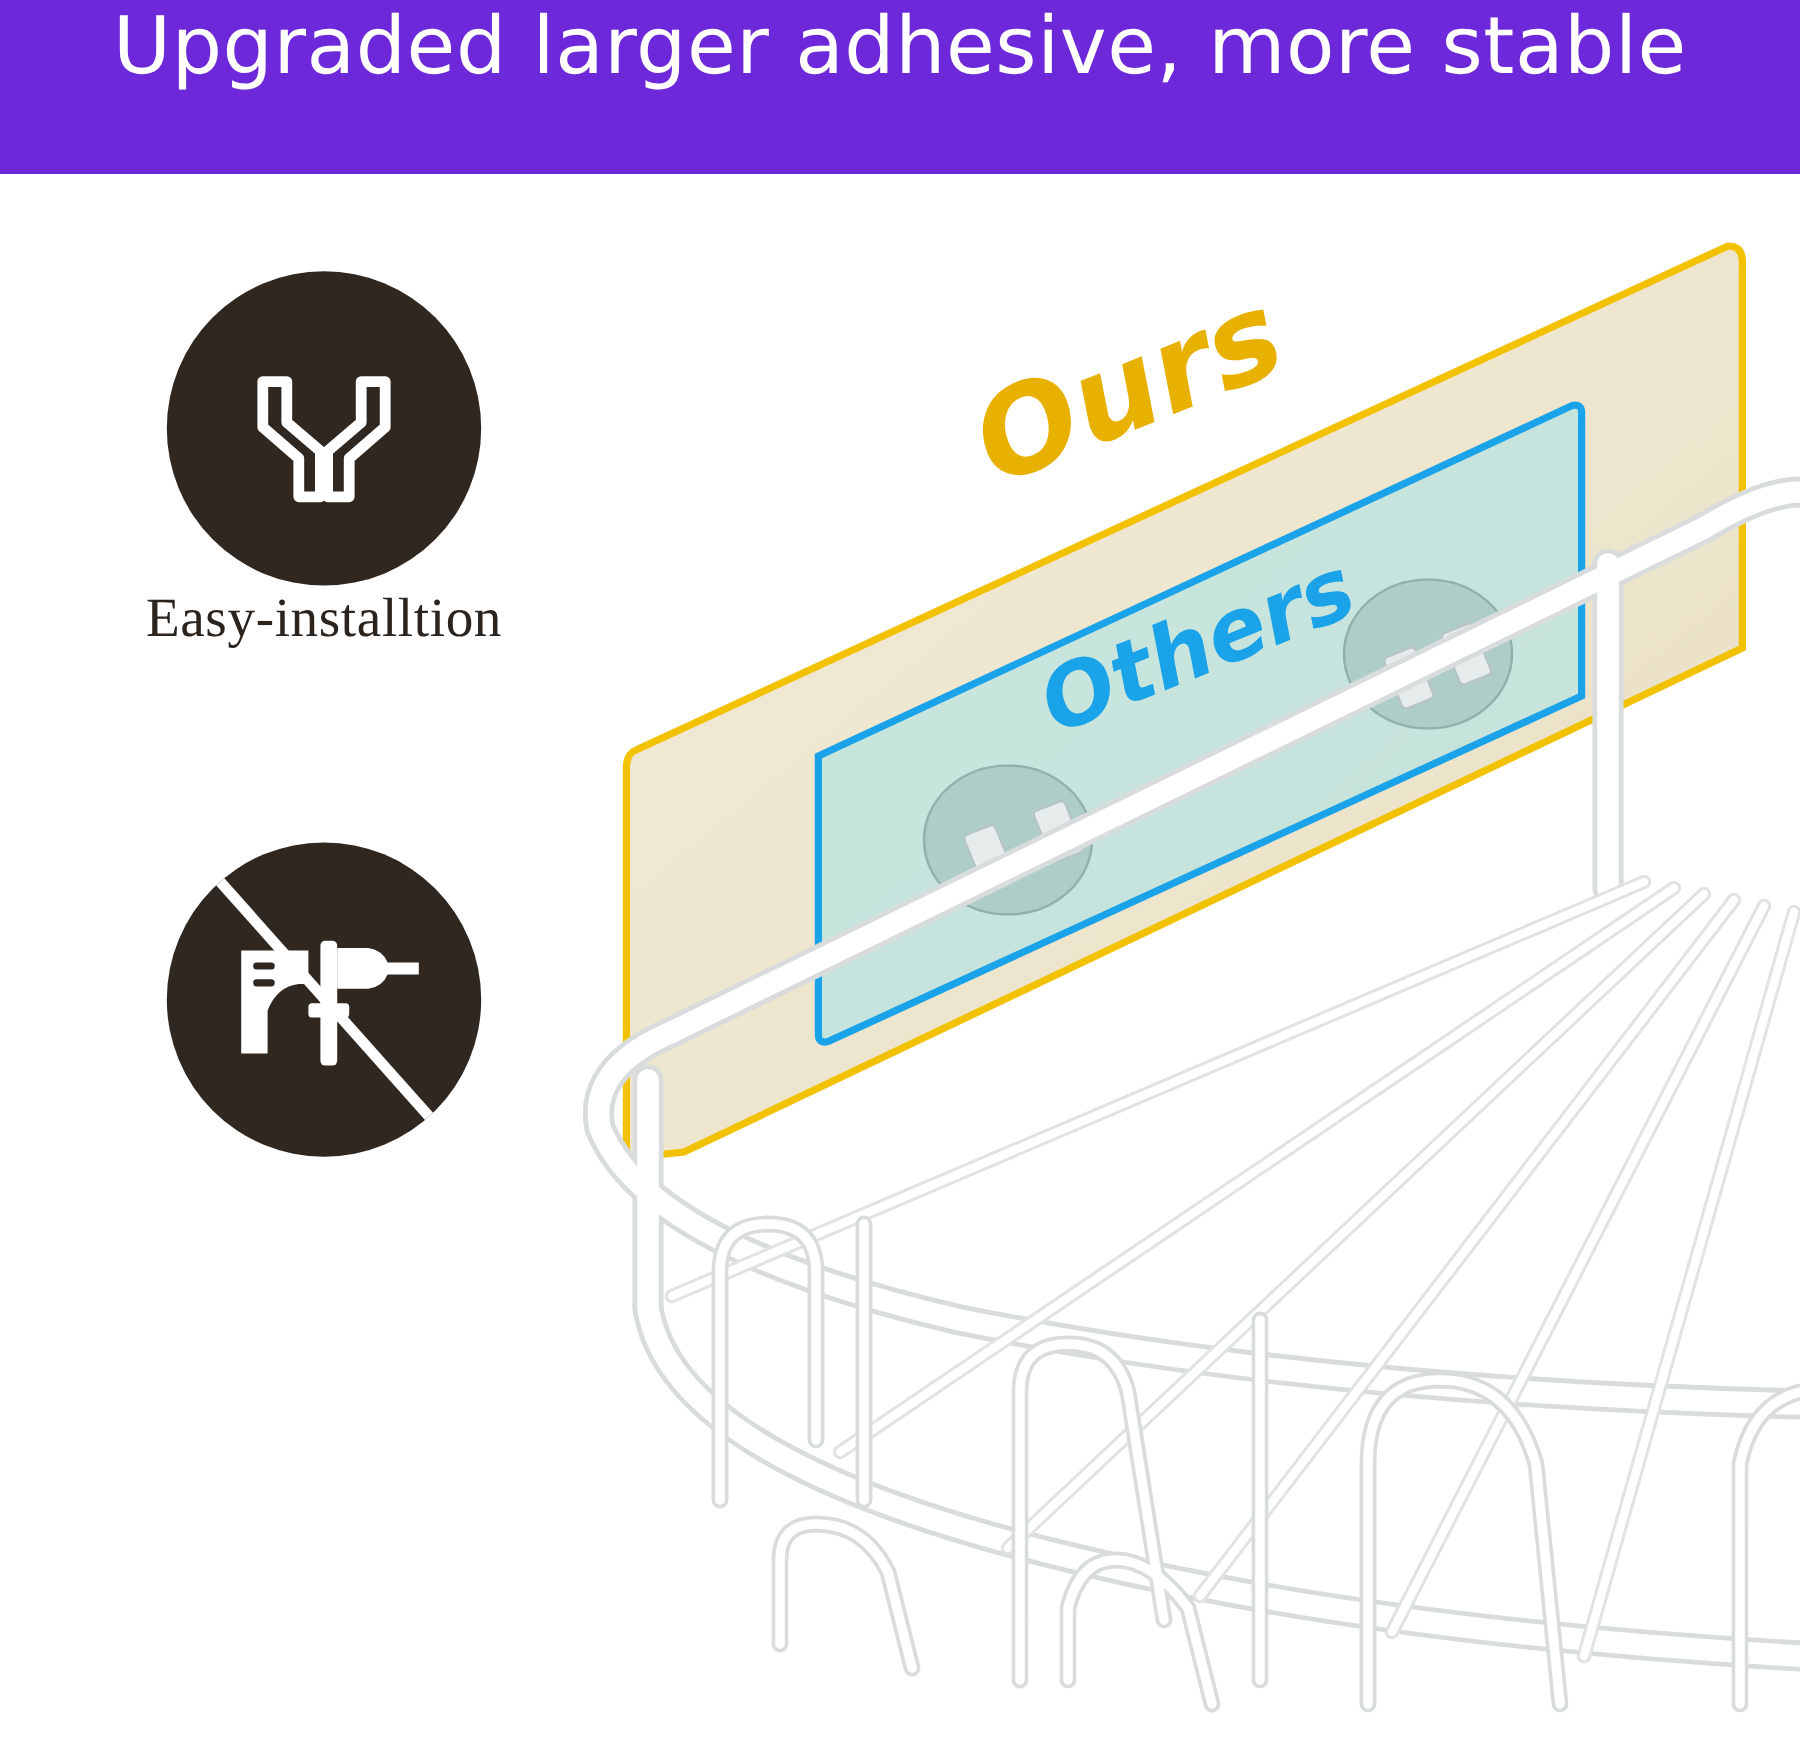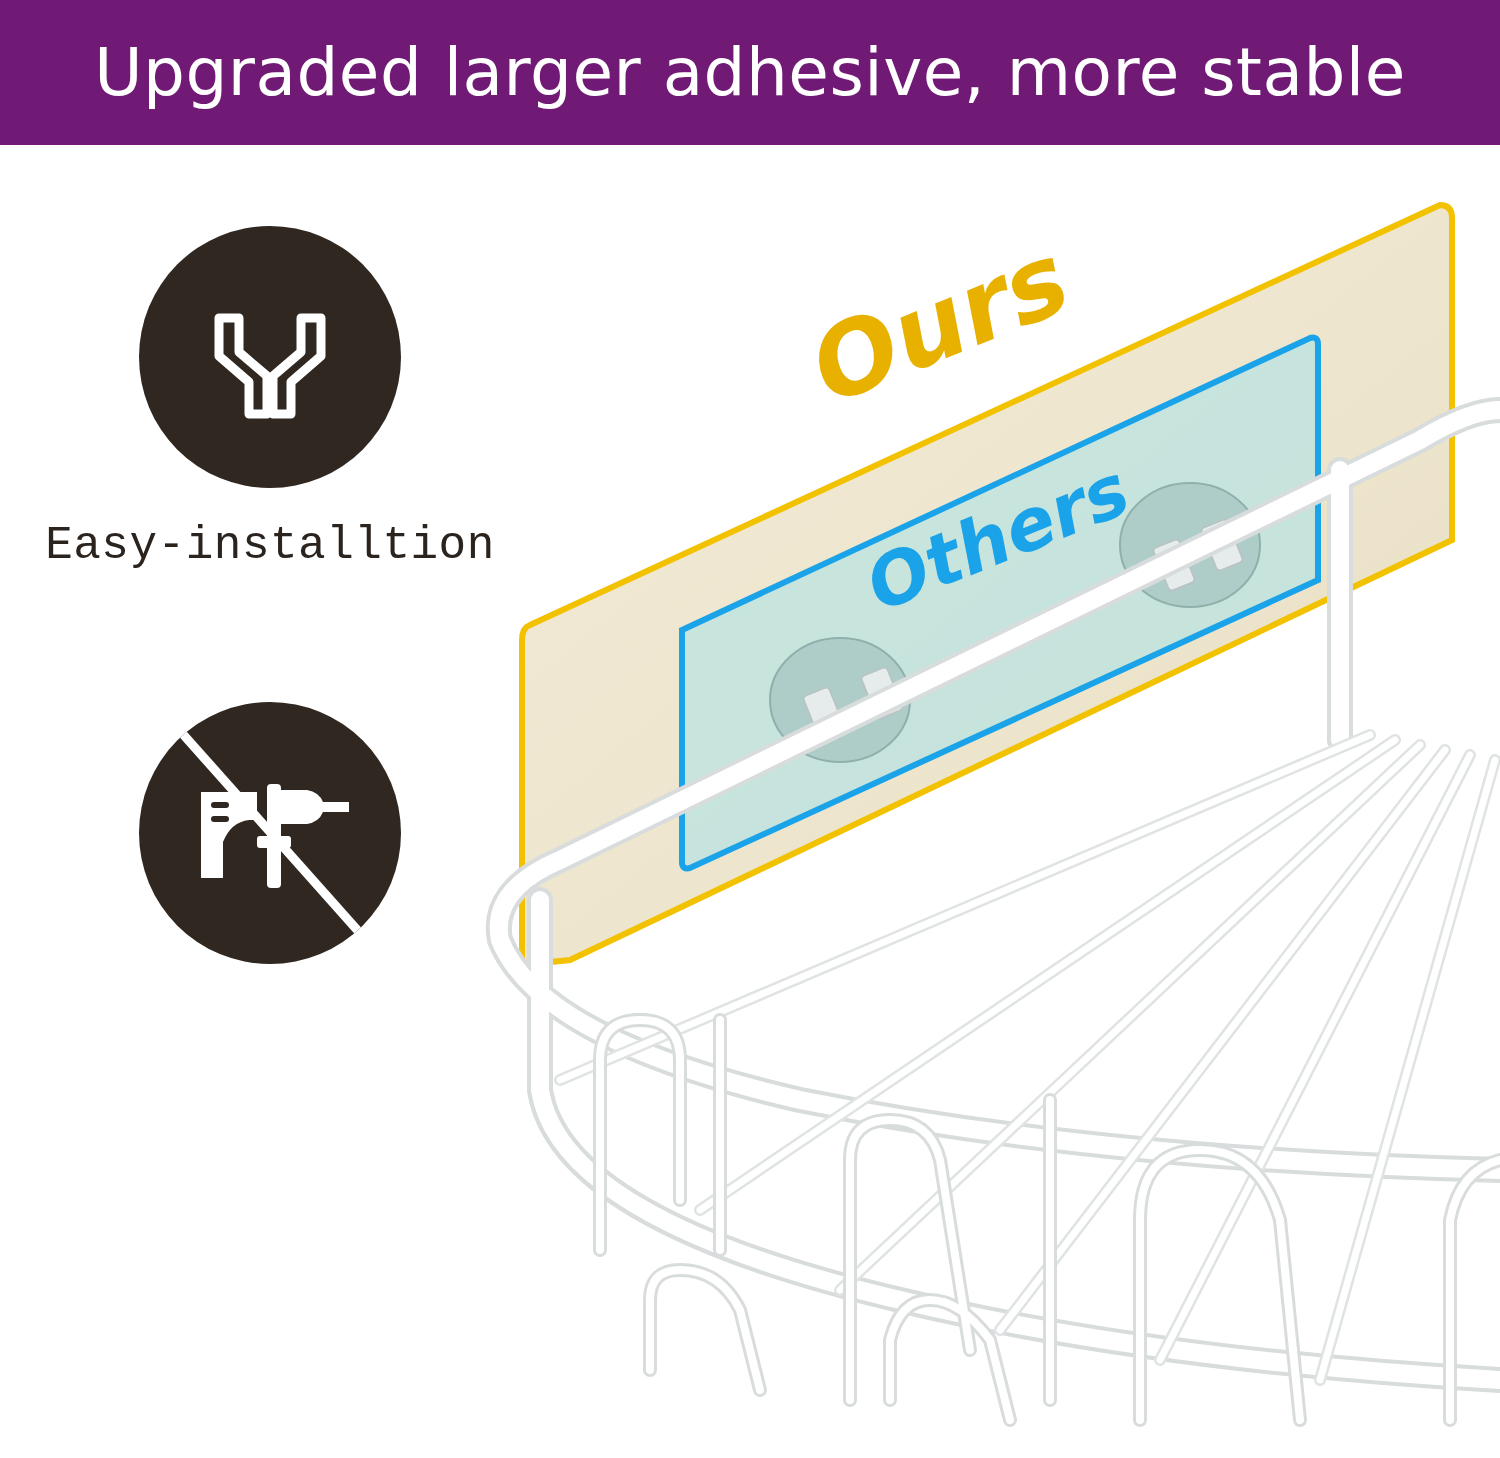--- a/index.html
+++ b/index.html
@@ -3,39 +3,39 @@
   <meta charset="utf-8">
   <style>
     html, body { margin: 0; padding: 0; }
     body {
       width: 1500px; height: 1458px; overflow: hidden; position: relative;
       background: #ffffff;
       font-family: "Liberation Sans", "DejaVu Sans", sans-serif;
     }
     .banner {
       position: absolute; left: 0; top: 0; width: 1500px; height: 145px;
-      background: #701a75;
-      display: flex; align-items: center; justify-content: center;
+      background: #6d28d9;
+      display: flex; align-items: flex-start; justify-content: center;
     }
     .banner-title {
       color: #ffffff; font-size: 66px; font-weight: 500; letter-spacing: 0.5px;
       font-family: "DejaVu Sans", sans-serif;
     }
     .feature {
       position: absolute; left: 40px; width: 460px;
       display: flex; flex-direction: column; align-items: center;
     }
     .feature .circle {
       width: 262px; height: 262px; border-radius: 50%;
       background: #2f2720; position: relative; overflow: hidden;
     }
     .feature .circle svg { position: absolute; left: 0; top: 0; }
     .feature .label {
-      margin-top: 32px; font-size: 46px; color: #2a231e; font-weight: 500;
-      font-family: Liberation Mono, monospace; letter-spacing: 0.5px;
+      font-size: 46px; color: #2a231e; font-weight: 500;
+      font-family: Liberation Serif, serif; letter-spacing: 0.5px;
     }
     #feat1 { top: 226px; }
     #feat2 { top: 702px; }
     .product { position: absolute; left: 480px; top: 190px; width: 1020px; height: 1268px; }
   </style>
 </head>
 <body>
 
 <div class="banner">
   <div class="banner-title">Upgraded larger adhesive, more stable</div>

